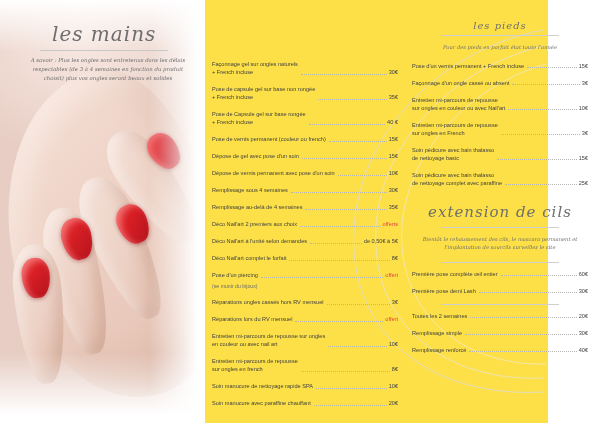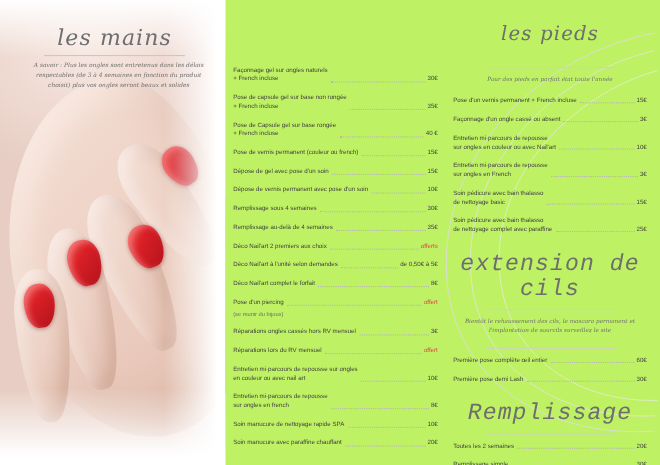--- a/index.html
+++ b/index.html
@@ -9,23 +9,23 @@
   body {
     width: 600px;
     height: 423px;
     overflow: hidden;
     background: #ffffff;
     font-family: "Liberation Sans", sans-serif;
     color: #3a3a3a;
   }
   .page {
     position: relative;
-    width: 600px;
+    width: 548px;
     height: 423px;
-    background: #bef264;
+    background: #fde047;
   }
 
   
   .photo-panel {
     position: absolute;
     left: 0;
     top: 0;
     width: 205px;
     height: 423px;
     overflow: hidden;
@@ -192,22 +192,22 @@
   }
 
   
   .sec-head {
     text-align: center;
     font-family: "DejaVu Serif", serif;
     font-style: italic;
     color: #6e6e6e;
     letter-spacing: 1px;
   }
-  .sec-head.h-pieds { font-size: 18px; margin: 0 0 20px 0; }
-  .sec-head.h-big { font-size: 21px; margin: 16px 0 6px 0; font-family: Liberation Mono, monospace; }
+  .sec-head.h-pieds { font-size: 10px; margin: 0 0 4px 0; }
+  .sec-head.h-big { font-size: 15px; margin: 16px 0 6px 0; }
   .sec-rule {
     width: 118px;
     height: 1px;
     background: #cfcfcf;
     margin: 0 auto 7px auto;
   }
   .sec-sub {
     text-align: center;
     font-family: "DejaVu Serif", serif;
     font-style: italic;
@@ -406,21 +406,20 @@
         <span class="menu-dots"></span>
         <span class="menu-price">60€</span>
       </div>
       <div class="menu-row">
         <span class="menu-label">Première pose demi Lash</span>
         <span class="menu-dots"></span>
         <span class="menu-price">30€</span>
       </div>
     </div>
 
-    <div class="sec-head h-big">Remplissage</div>
     <div class="sec-rule"></div>
     <div>
       <div class="menu-row">
         <span class="menu-label">Toutes les 2 semaines</span>
         <span class="menu-dots"></span>
         <span class="menu-price">20€</span>
       </div>
       <div class="menu-row">
         <span class="menu-label">Remplissage simple</span>
         <span class="menu-dots"></span>

